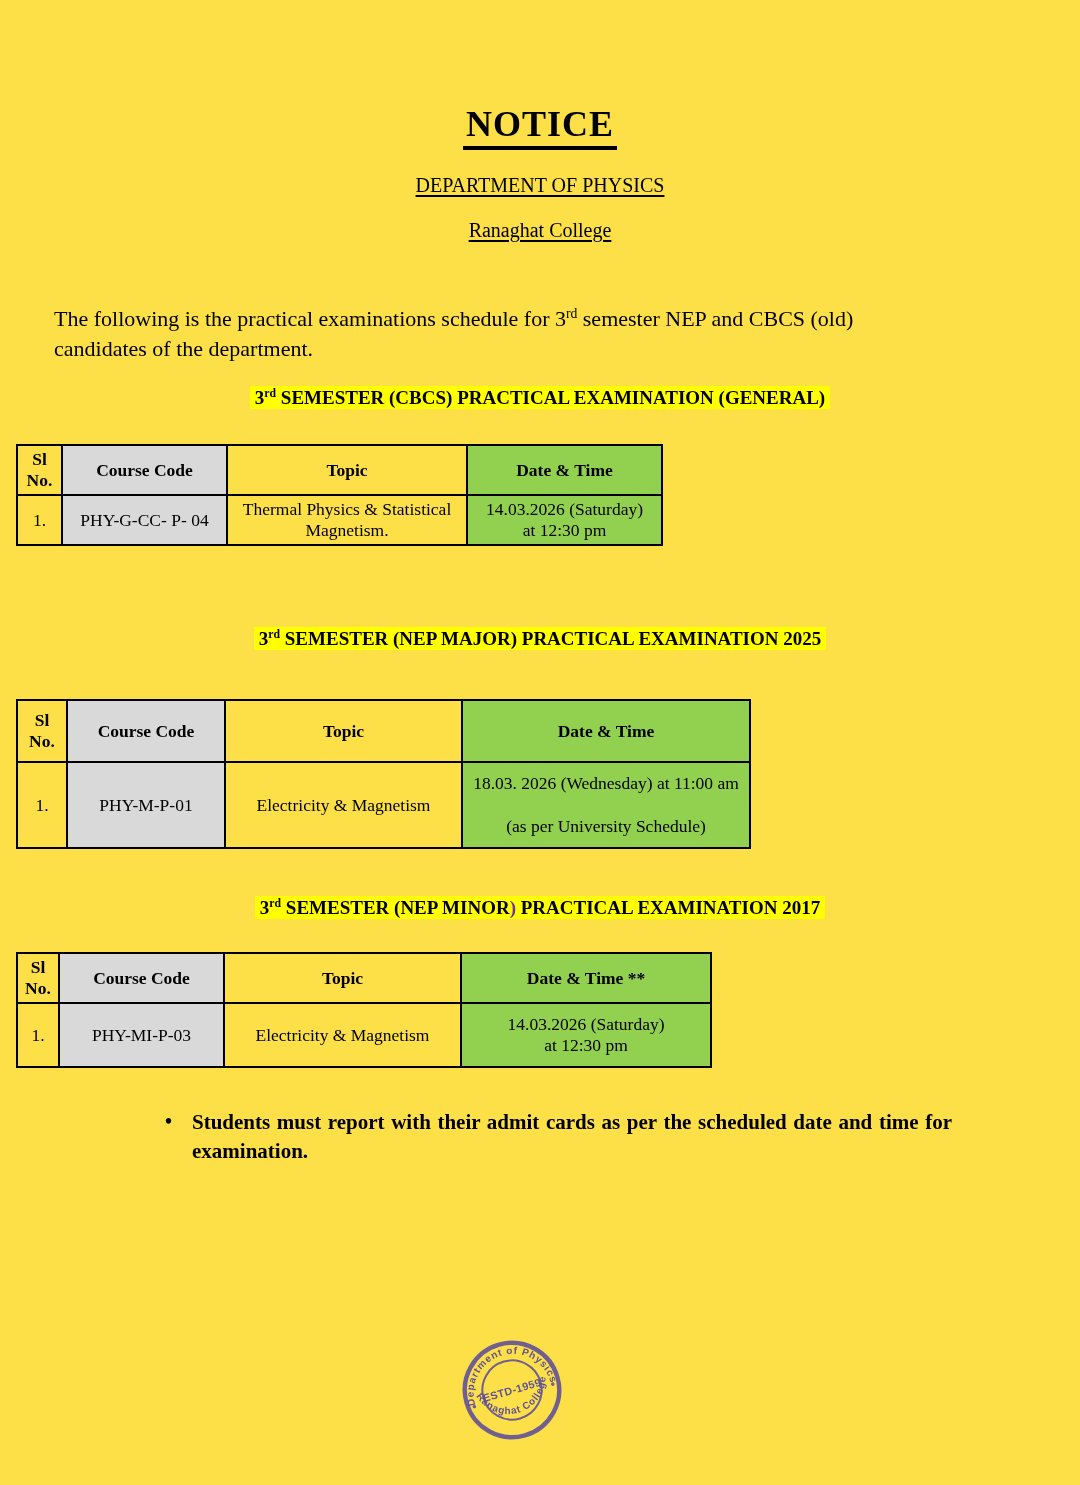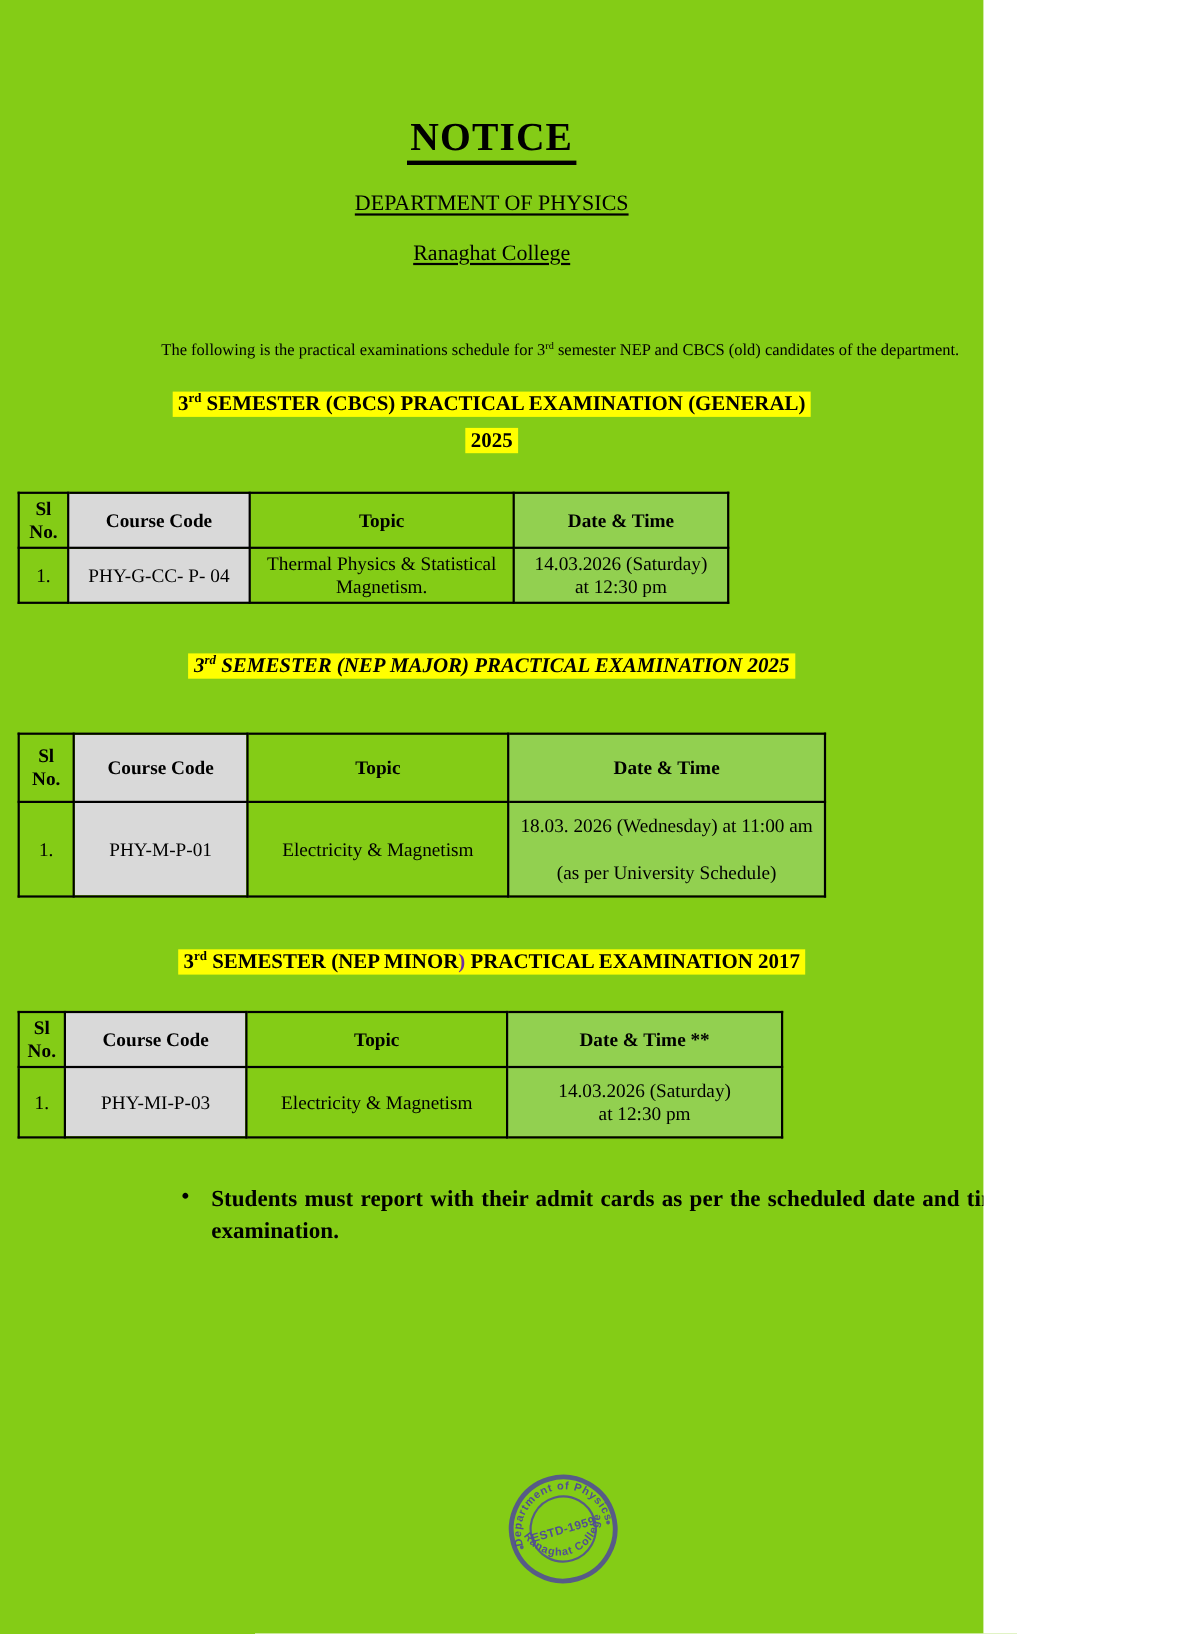--- a/index.html
+++ b/index.html
@@ -1,49 +1,49 @@
 <!DOCTYPE html>
 <html><head>
 <meta charset="utf-8">
 <style>
   html,body { margin:0; padding:0; background:#ffffff; }
   .page {
     position:relative;
-    width:894px; height:1485px;
-    background:#84cc16;
+    width:1080px; height:1485px;
+    background:#fde047;
     font-family:"Liberation Serif", serif;
     color:#000;
     overflow:hidden;
   }
 
   
   .doc-title { text-align:center; padding-top:103px; }
   .doc-title .title-text {
     display:inline-block;
     font-size:36px; font-weight:bold; letter-spacing:1px;
     border-bottom:4px solid #000; padding:0 3px 1px 3px;
   }
   .doc-sub1 { text-align:center; margin-top:24px; }
   .doc-sub1 span { font-size:20px; text-decoration:underline; text-underline-offset:3px; }
   .doc-sub2 { text-align:center; margin-top:22px; }
   .doc-sub2 span { font-size:20px; text-decoration:underline; text-underline-offset:3px; }
 
   
   .intro {
-    margin:62px 0 0 68px; width:804px;
-    font-size:15px; line-height:30px; text-align:right;
+    margin:62px 0 0 54px; width:804px;
+    font-size:22px; line-height:30px; text-align:left;
   }
   sup { font-size:62%; vertical-align:super; line-height:0; }
 
   
   .sec-heading {
     text-align:center; font-weight:bold; font-size:19px; line-height:33px;
   }
   .sh1 { margin-top:17px; }
-  .sh2 { margin-top:40px;font-style:italic; }
+  .sh2 { margin-top:76px; }
   .sh3 { margin-top:42px; }
   .hl { background:#ffff00; padding:1px 5px; }
   .purple { color:#7030a0; }
 
   
   table.exam-table { border-collapse:collapse; table-layout:fixed;margin-left:16px; }
   table.exam-table th, table.exam-table td {
     border:2px solid #000; text-align:center; vertical-align:middle;
     font-size:17.5px; padding:3px 4px; overflow:hidden;
   }
@@ -111,21 +111,20 @@
     <span>DEPARTMENT OF PHYSICS</span>
   </div>
   <div class="doc-sub2">
     <span>Ranaghat College</span>
   </div>
 
   <p class="intro"><span>The following is the practical examinations schedule for 3</span><sup>rd</sup><span> semester NEP and CBCS (old) candidates of the department.</span></p>
 
   <div class="sec-heading sh1">
     <div><span class="hl"><span>3</span><sup>rd</sup><span> SEMESTER (CBCS) PRACTICAL EXAMINATION (GENERAL)</span></span></div>
-    <div><span class="hl">2025</span></div>
   </div>
 
   <table class="exam-table t1">
     <colgroup>
         <col class="c-sl">
         <col class="c-code">
         <col class="c-topic">
         <col class="c-date">
       </colgroup>
     <thead>

